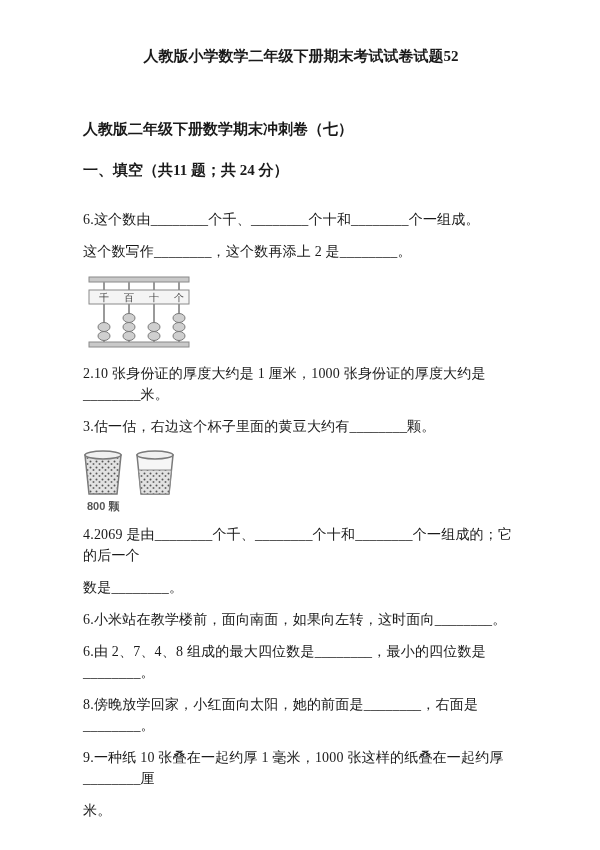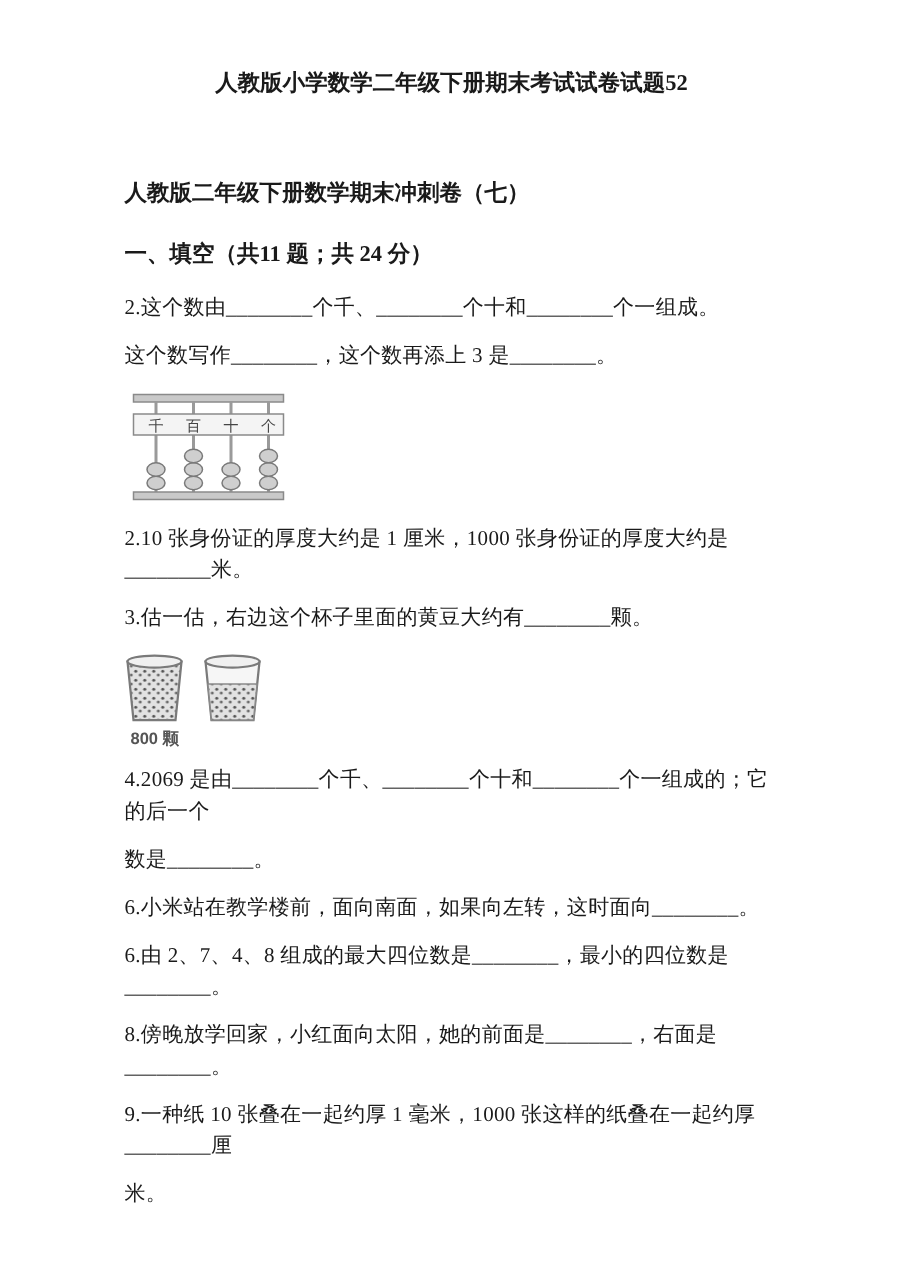--- a/index.html
+++ b/index.html
@@ -28,21 +28,21 @@
     text-align: left;
     font-weight: bold;
     font-size: 15px;
     line-height: 21px;
     margin-bottom: 20px;
   }
   .section-heading {
     font-weight: bold;
     font-size: 15px;
     line-height: 21px;
-    margin-bottom: 14px;
+    margin-bottom: 28px;
   }
   .line {
     font-size: 14px;
     line-height: 21px;
     margin-bottom: 11px;
     letter-spacing: 0.2px;
   }
   .figure {
     margin: 2px 0 10px 0;
   }
@@ -60,22 +60,22 @@
 
 <div class="page">
   <div class="content">
 
     <div class="doc-title">人教版小学数学二年级下册期末考试试卷试题52</div>
 
     <div class="doc-subtitle">人教版二年级下册数学期末冲刺卷（七）</div>
 
     <div class="section-heading">一、填空（共11 题；共 24 分）</div>
 
-    <p class="line">2.这个数由________个千、________个十和________个一组成。</p>
-    <p class="line">这个数写作________，这个数再添上 3 是________。</p>
+    <p class="line">6.这个数由________个千、________个十和________个一组成。</p>
+    <p class="line">这个数写作________，这个数再添上 2 是________。</p>
 
     <div class="figure">
       <svg width="112" height="80" viewBox="0 0 112 80">
 
         <rect x="6" y="4" width="100" height="5" fill="#c9c9c9" stroke="#8a8a8a" stroke-width="1"></rect>
 
         <g stroke="#9a9a9a" stroke-width="2">
           <line x1="21" y1="9" x2="21" y2="70"></line>
           <line x1="46" y1="9" x2="46" y2="70"></line>
           <line x1="71" y1="9" x2="71" y2="70"></line>

